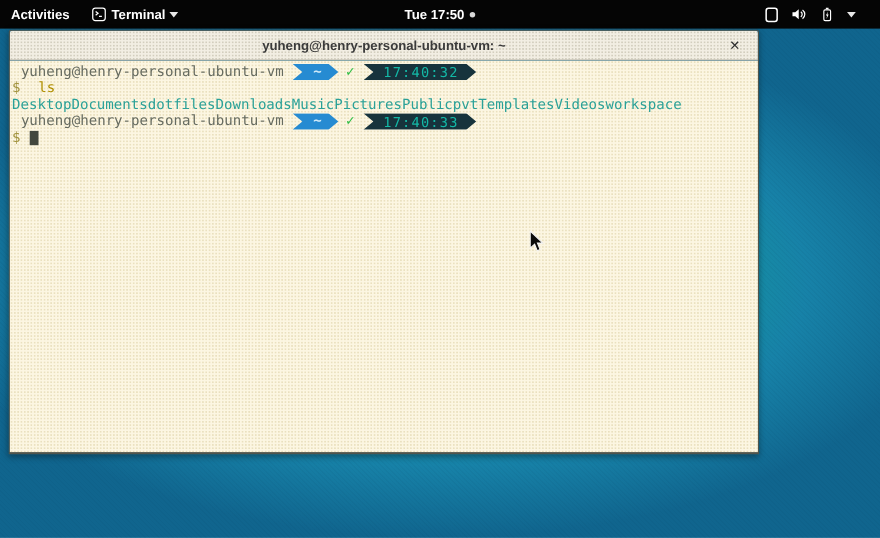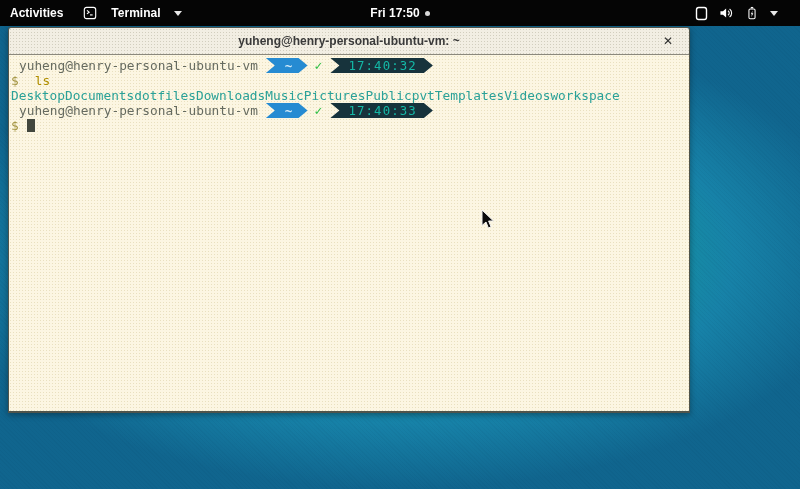--- a/index.html
+++ b/index.html
@@ -13,21 +13,21 @@
   }
 
   
   .topbar {
     position:absolute; left:0; top:0; width:800px; height:26px;
     background:#050505; color:#fff;
     display:flex; align-items:center;
     font-size:12px; font-weight:bold;
   }
   .activities { padding:0 12px 0 10px; height:100%; display:flex; align-items:center; cursor:default; }
-  .appmenu { display:flex; align-items:center; gap:14px; padding:0 8px; height:100%; }
+  .appmenu { display:flex; align-items:center; gap:4px; padding:0 8px; height:100%; }
   .appmenu svg { display:block; }
   .caret-down { width:0; height:0; border-left:4px solid transparent; border-right:4px solid transparent; border-top:5px solid #e8e8e8; }
   .clock-wrap {
     position:absolute; left:0; right:0; top:0; height:26px;
     display:flex; align-items:center; justify-content:center; gap:5px; pointer-events:none;
   }
   .clock-dot { width:5px; height:5px; border-radius:50%; background:#d8d8d8; }
   .status-area { position:absolute; right:22px; top:0; height:26px; display:flex; align-items:center; gap:11px; }
   .status-area svg { display:block; }
 
@@ -97,21 +97,21 @@
         <rect x="1.5" y="1.5" width="13" height="13" rx="2.6"></rect>
         <polyline points="4.5,5 7,7 4.5,9"></polyline>
         <line x1="8" y1="10.2" x2="11" y2="10.2"></line>
       </svg>
     </span>
     <span>Terminal</span>
     <span class="caret-down"></span>
   </div>
 
   <div class="clock-wrap">
-    <span>Fri 17:50</span>
+    <span>Tue 17:50</span>
     <span class="clock-dot"></span>
   </div>
 
   <div class="status-area">
     <span>
       <svg width="13" height="15" viewBox="0 0 13 15" fill="none" stroke="#fff" stroke-width="1.4">
         <rect x="1.5" y="1.5" width="10" height="12" rx="2.2"></rect>
       </svg>
     </span>
     <span>

